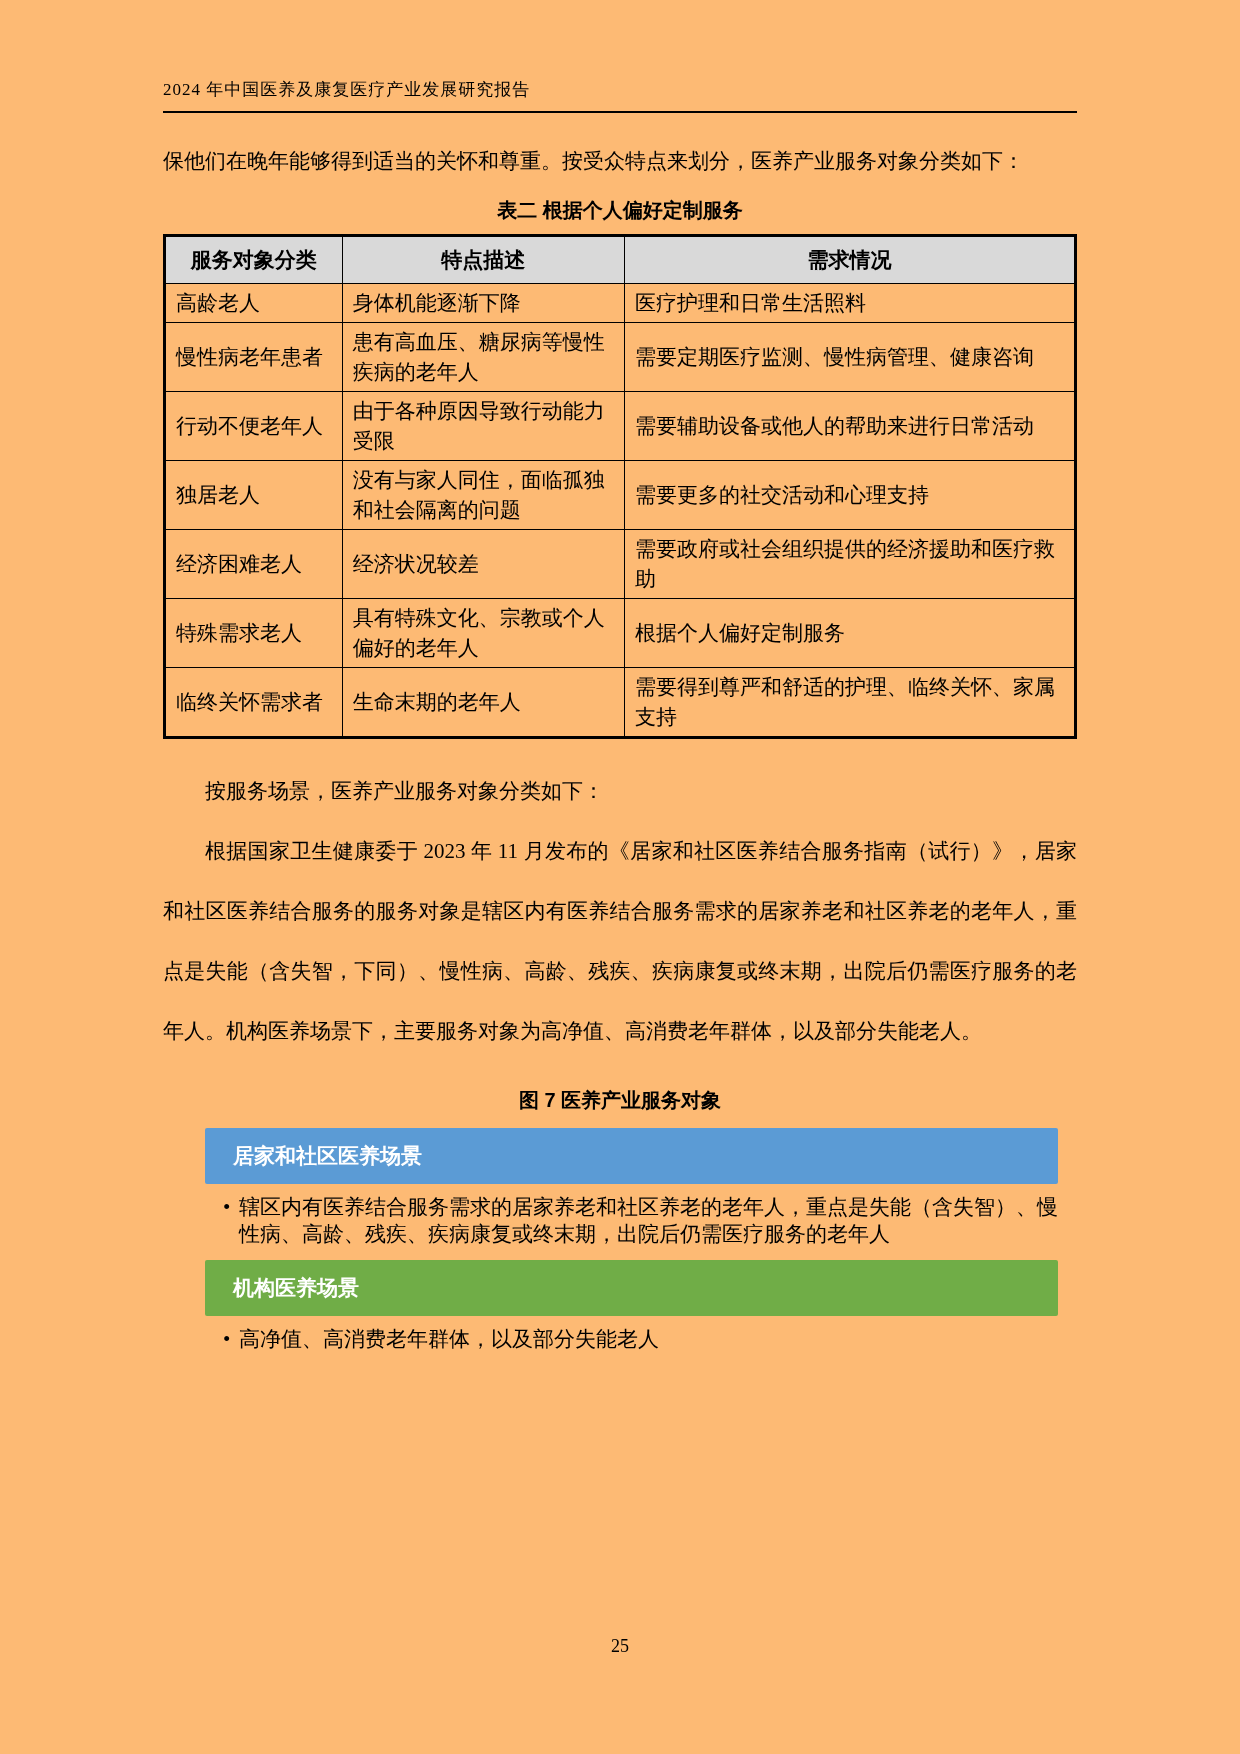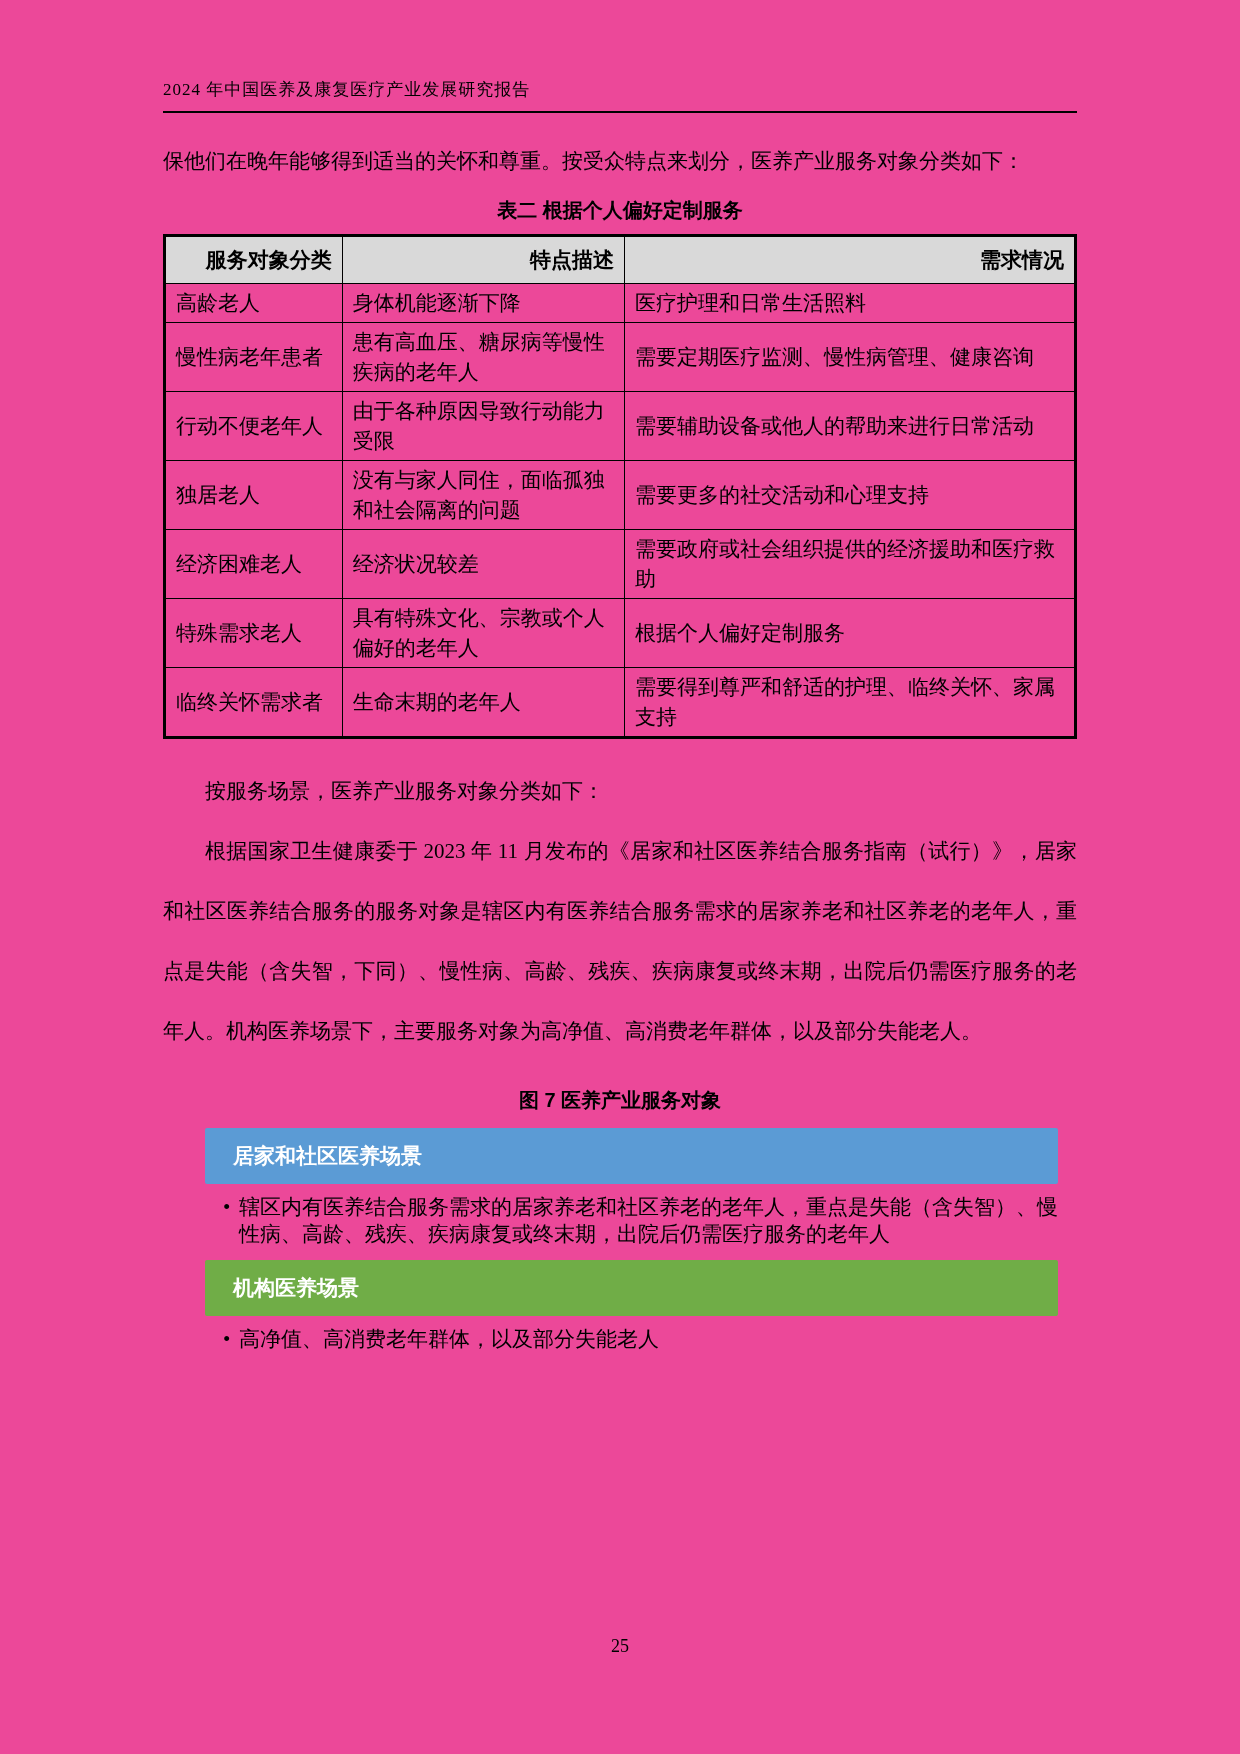--- a/index.html
+++ b/index.html
@@ -1,20 +1,20 @@
 <!DOCTYPE html>
 <html><head>
 <meta charset="utf-8">
 <style>
   html,body { margin:0; padding:0; background:#ffffff; }
   .page {
     position:relative;
     width:1240px; height:1754px;
     margin:0 auto;
-    background:#ec4899;
+    background:#fdba74;
     box-sizing:border-box;
     padding:78px 163px 0 163px;
     font-family:"Liberation Serif","DejaVu Serif",serif;
     color:#000;
     overflow:hidden;
   }
   .doc-header { font-size:17px; letter-spacing:1px; }
   .header-divider { border:none; border-top:2px solid #000; margin:10px 0 0 0; }
 
   .body-par {
@@ -42,21 +42,21 @@
     margin-top:10px;
   }
   table.svc-table th, table.svc-table td {
     border:1px solid #000;
     font-size:21px;
     vertical-align:middle;
   }
   table.svc-table th {
     background:#d9d9d9;
     font-weight:bold;
-    text-align:right;
+    text-align:center;
     line-height:30px;
     padding:8px 10px;
   }
   table.svc-table td {
     line-height:30px;
     padding:4px 10px;
     text-align:left;
   }
 
   .figure-title { margin-top:26px; }

